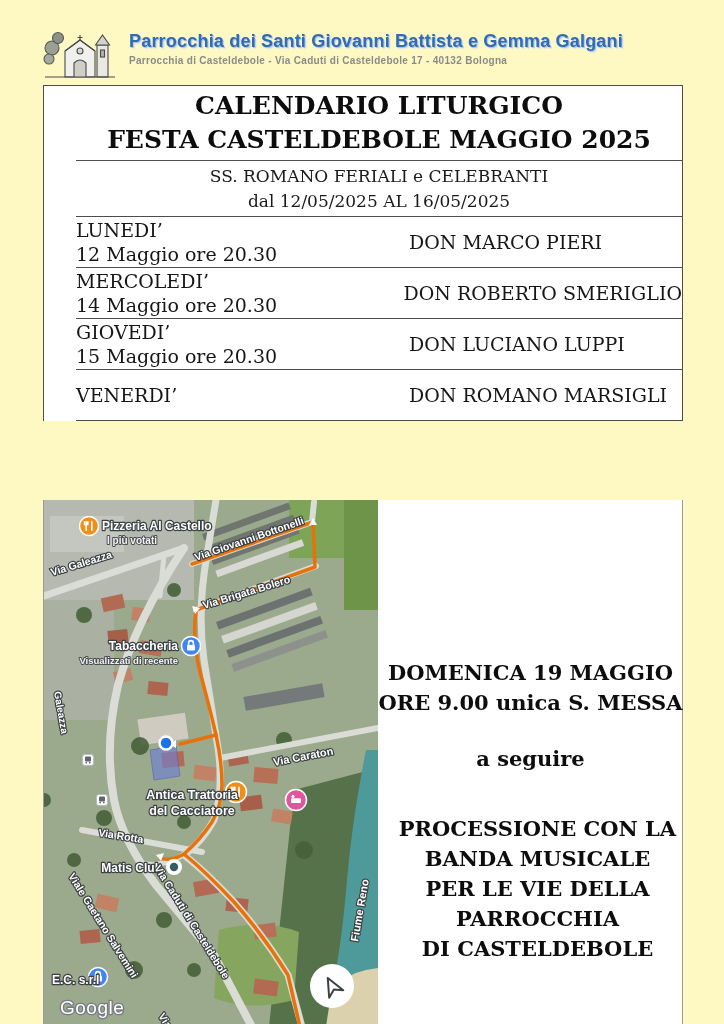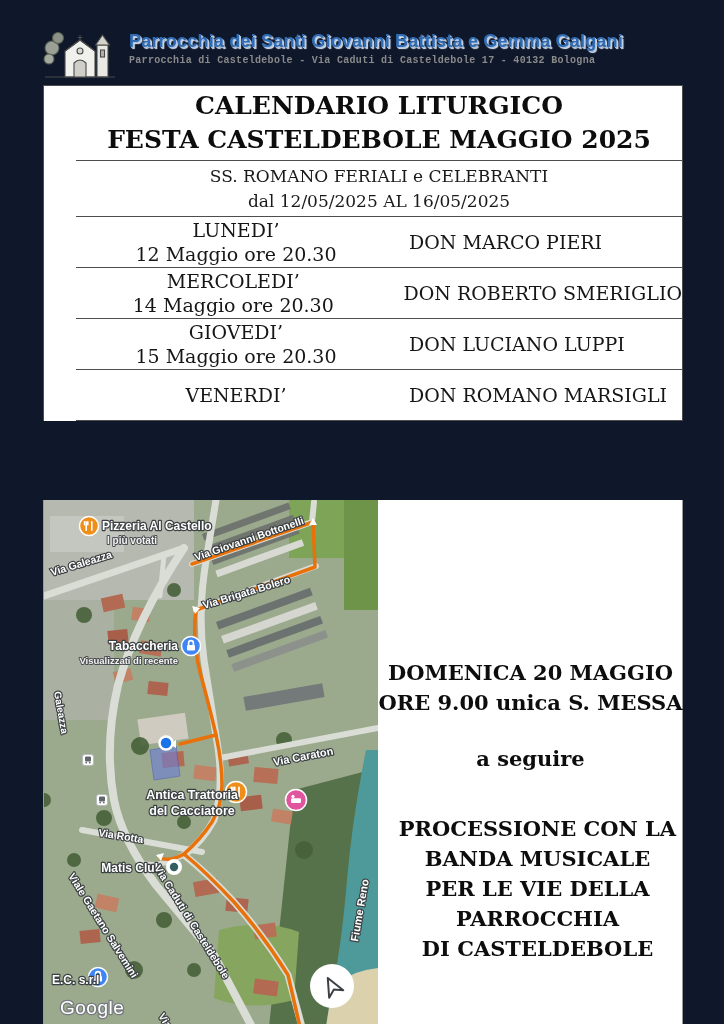--- a/index.html
+++ b/index.html
@@ -1,34 +1,34 @@
 <!DOCTYPE html>
 <html><head>
 <meta charset="utf-8">
 <style>
   html,body{margin:0;padding:0;background:#ffffff;}
-  .page{position:relative;width:724px;height:1024px;background:#0f172a;overflow:hidden;
+  .page{position:relative;width:724px;height:1024px;background:#fef9c3;overflow:hidden;
         font-family:"DejaVu Serif", serif;color:#161616;}
   
   .letterhead{position:absolute;left:43px;top:26px;width:640px;height:58px;display:flex;align-items:flex-start;}
   .lh-logo{width:76px;height:57px;flex:0 0 auto;}
   .lh-text{margin-left:10px;padding-top:5px;}
   .lh-title{font-family:"Liberation Sans",sans-serif;font-weight:bold;font-size:18px;line-height:20px;
             color:#2f6cb3;white-space:nowrap;letter-spacing:.2px;
             text-shadow:1px 1px 0 #aec2de,2px 2px 1px #dfe7f2;}
-  .lh-sub{font-family:Liberation Mono, monospace;font-weight:bold;font-size:10px;line-height:12px;
+  .lh-sub{font-family:Liberation Sans, sans-serif;font-weight:bold;font-size:10px;line-height:12px;
           color:#8a8a8a;margin-top:4px;letter-spacing:.3px;white-space:nowrap;}
   
   .doc-table{position:absolute;left:43px;top:85px;width:640px;border:1px solid #4d4d4d;border-bottom:none;
              box-sizing:border-box;background:#fff;padding-left:32px;}
   .sec{border-bottom:1px solid #4d4d4d;box-sizing:border-box;}
   .title-sec{height:75px;text-align:center;font-weight:bold;font-size:25px;line-height:34px;padding-top:3px;color:#0d0d0d;}
   .subtitle-sec{height:56px;text-align:center;font-size:17px;line-height:25px;padding-top:3px;color:#1a1a1a;}
   .row{height:51px;display:flex;align-items:center;}
-  .day-cell{width:320px;text-align:center;font-size:19px;line-height:24px;}
+  .day-cell{width:320px;text-align:left;font-size:19px;line-height:24px;}
   .cel-cell{padding-left:13px;font-size:19px;white-space:nowrap;}
   
   .bottom-box{position:absolute;left:43px;top:500px;width:640px;height:527px;box-sizing:border-box;
               border:1px solid #9a9a9a;border-top:none;background:#fff;}
   .map-wrap{position:absolute;left:0;top:0;width:334px;height:527px;overflow:hidden;}
   .announce{position:absolute;left:334px;top:0;width:305px;height:527px;box-sizing:border-box;
             padding-top:158px;text-align:center;font-weight:bold;color:#0d0d0d;}
   .announce .line{font-size:21px;line-height:30px;white-space:nowrap;}
   .ann-interlude{margin-top:26px;}
   .ann-body{margin-top:40px;padding-left:14px;}
@@ -281,21 +281,21 @@
 
         <g transform="translate(288,486)">
           <circle r="22" fill="#ffffff"></circle>
           <path d="M0,-9 L8,9 L0,4 L-8,9 Z" fill="#ffffff" stroke="#3c4043" stroke-width="2" stroke-linejoin="round" transform="rotate(-28)"></path>
         </g>
       </svg>
     </div>
 
     <div class="announce">
       <div class="ann-heading">
-        <div class="line">DOMENICA 20 MAGGIO</div>
+        <div class="line">DOMENICA 19 MAGGIO</div>
         <div class="line">ORE 9.00 unica S. MESSA</div>
       </div>
       <div class="ann-interlude">
         <div class="line">a seguire</div>
       </div>
       <div class="ann-body">
         <div class="line">PROCESSIONE CON LA</div>
         <div class="line">BANDA MUSICALE</div>
         <div class="line">PER LE VIE DELLA</div>
         <div class="line">PARROCCHIA</div>

